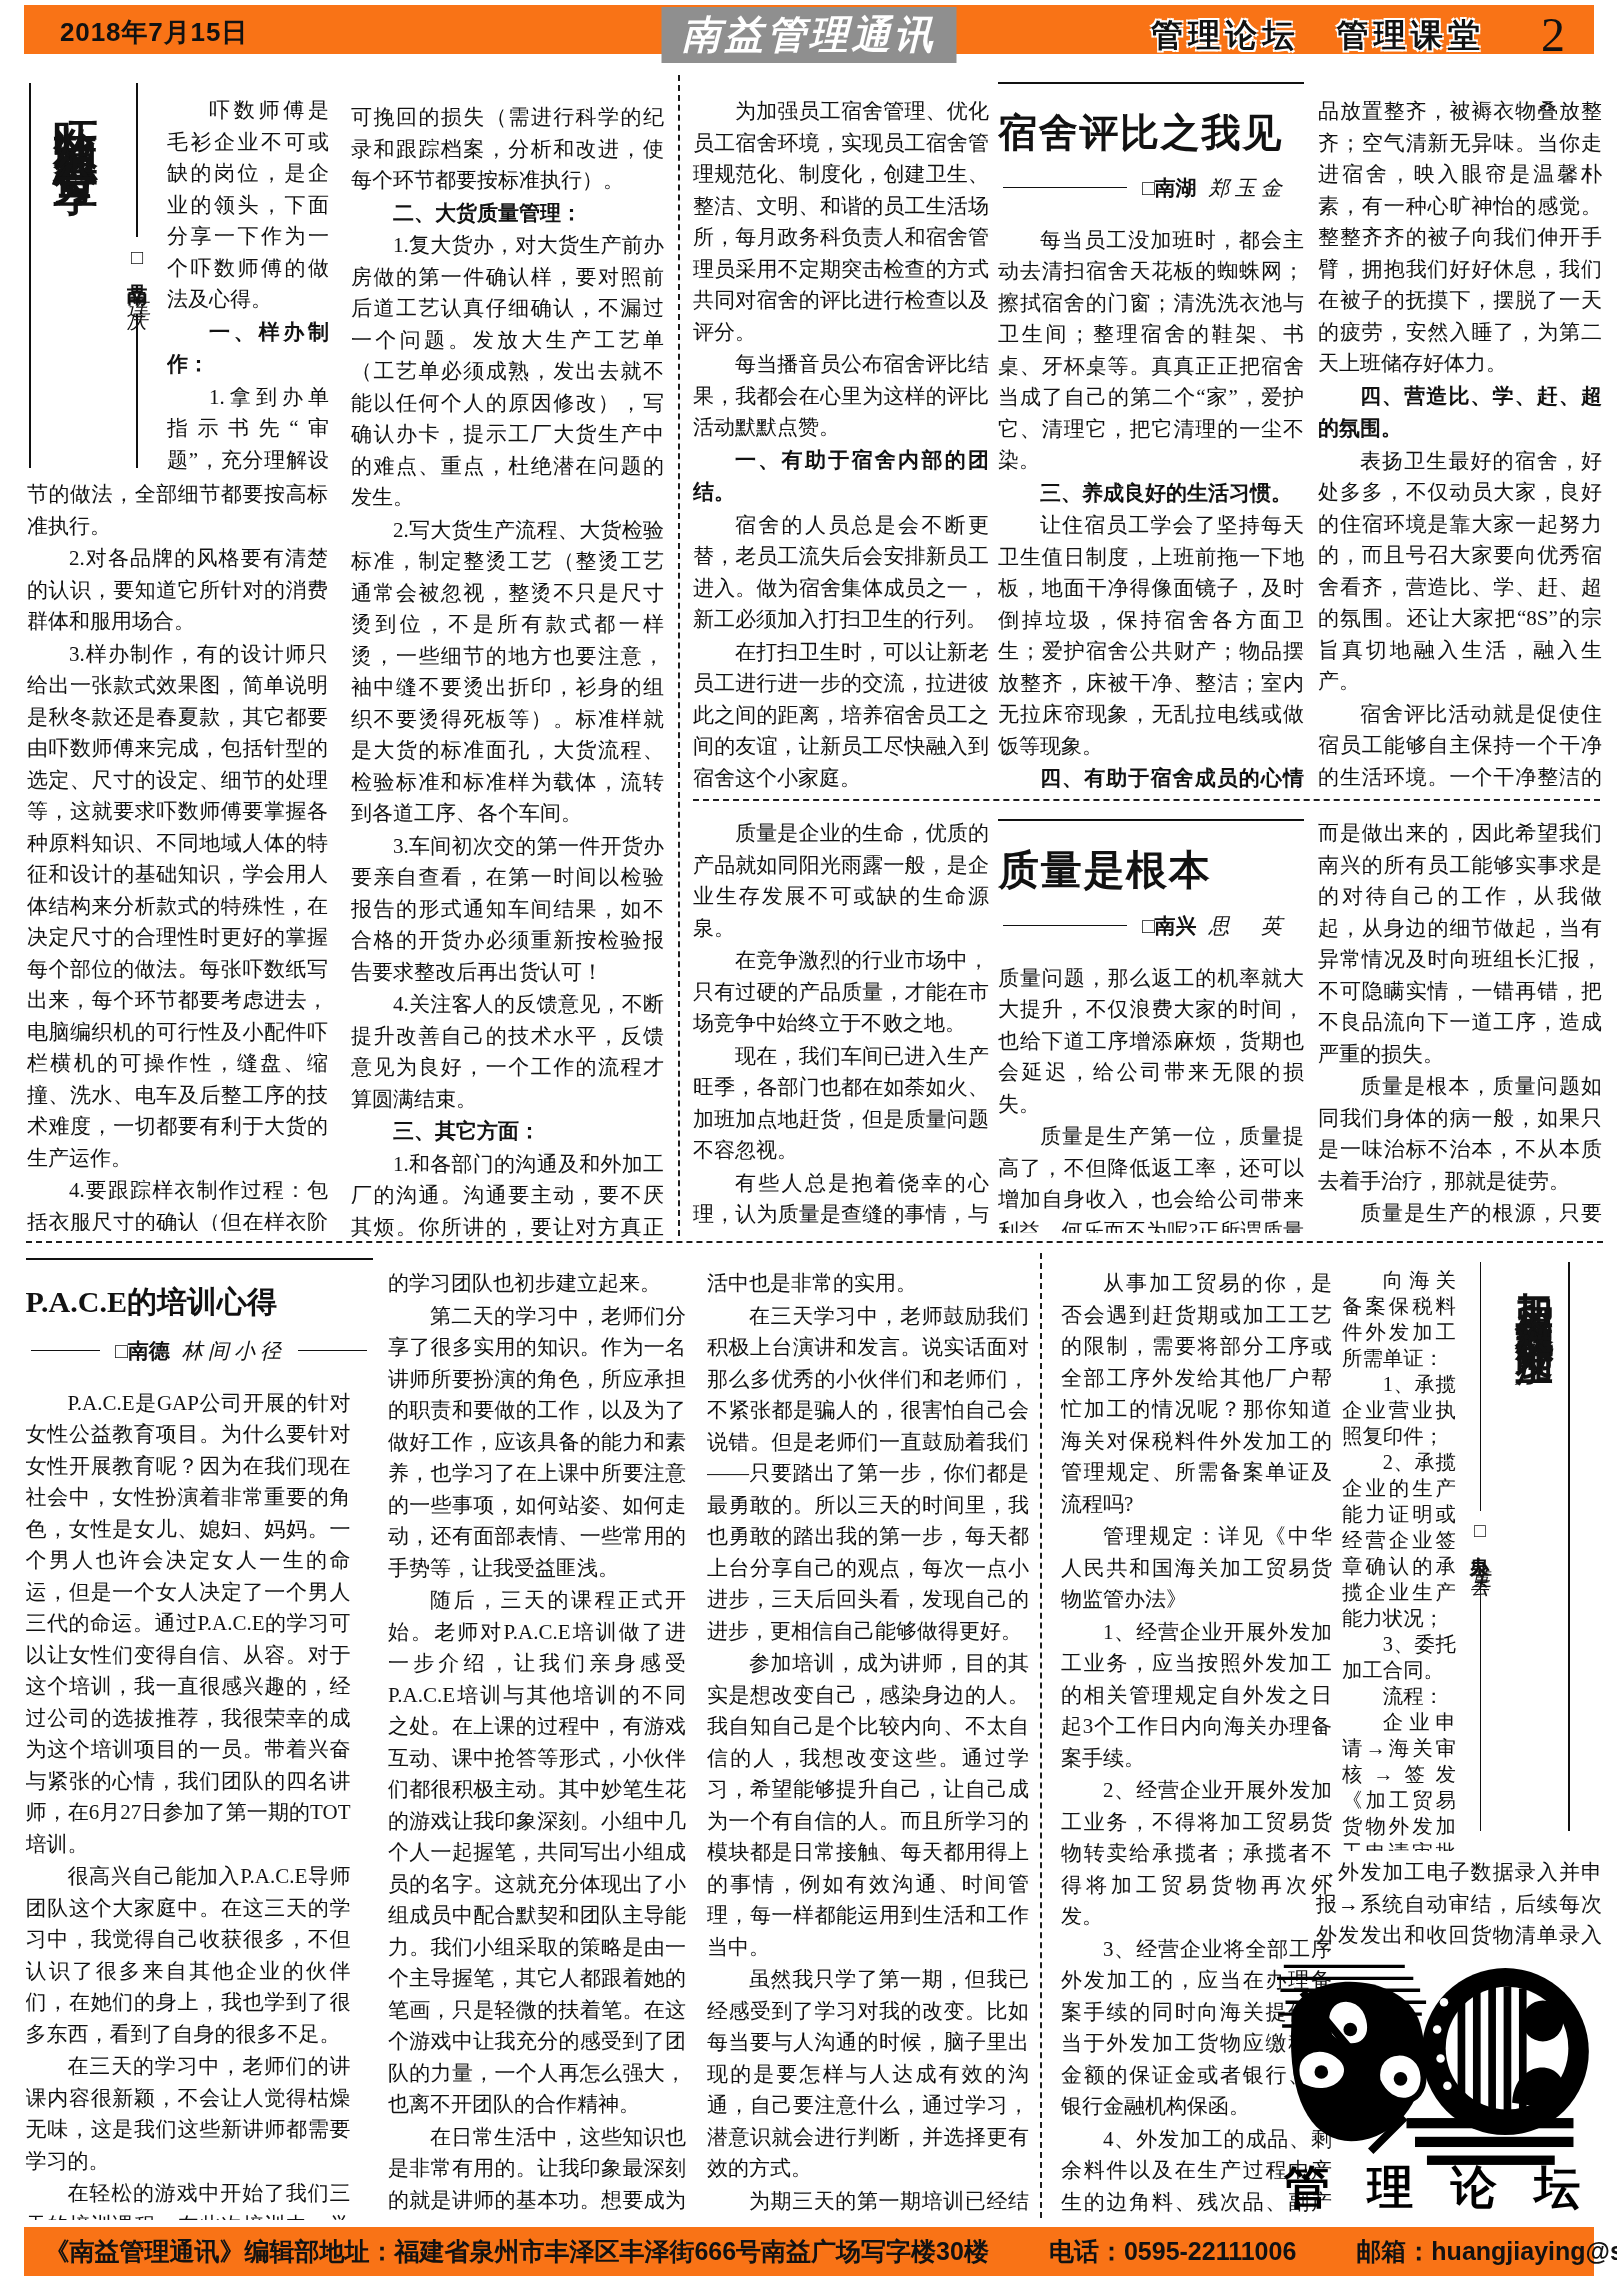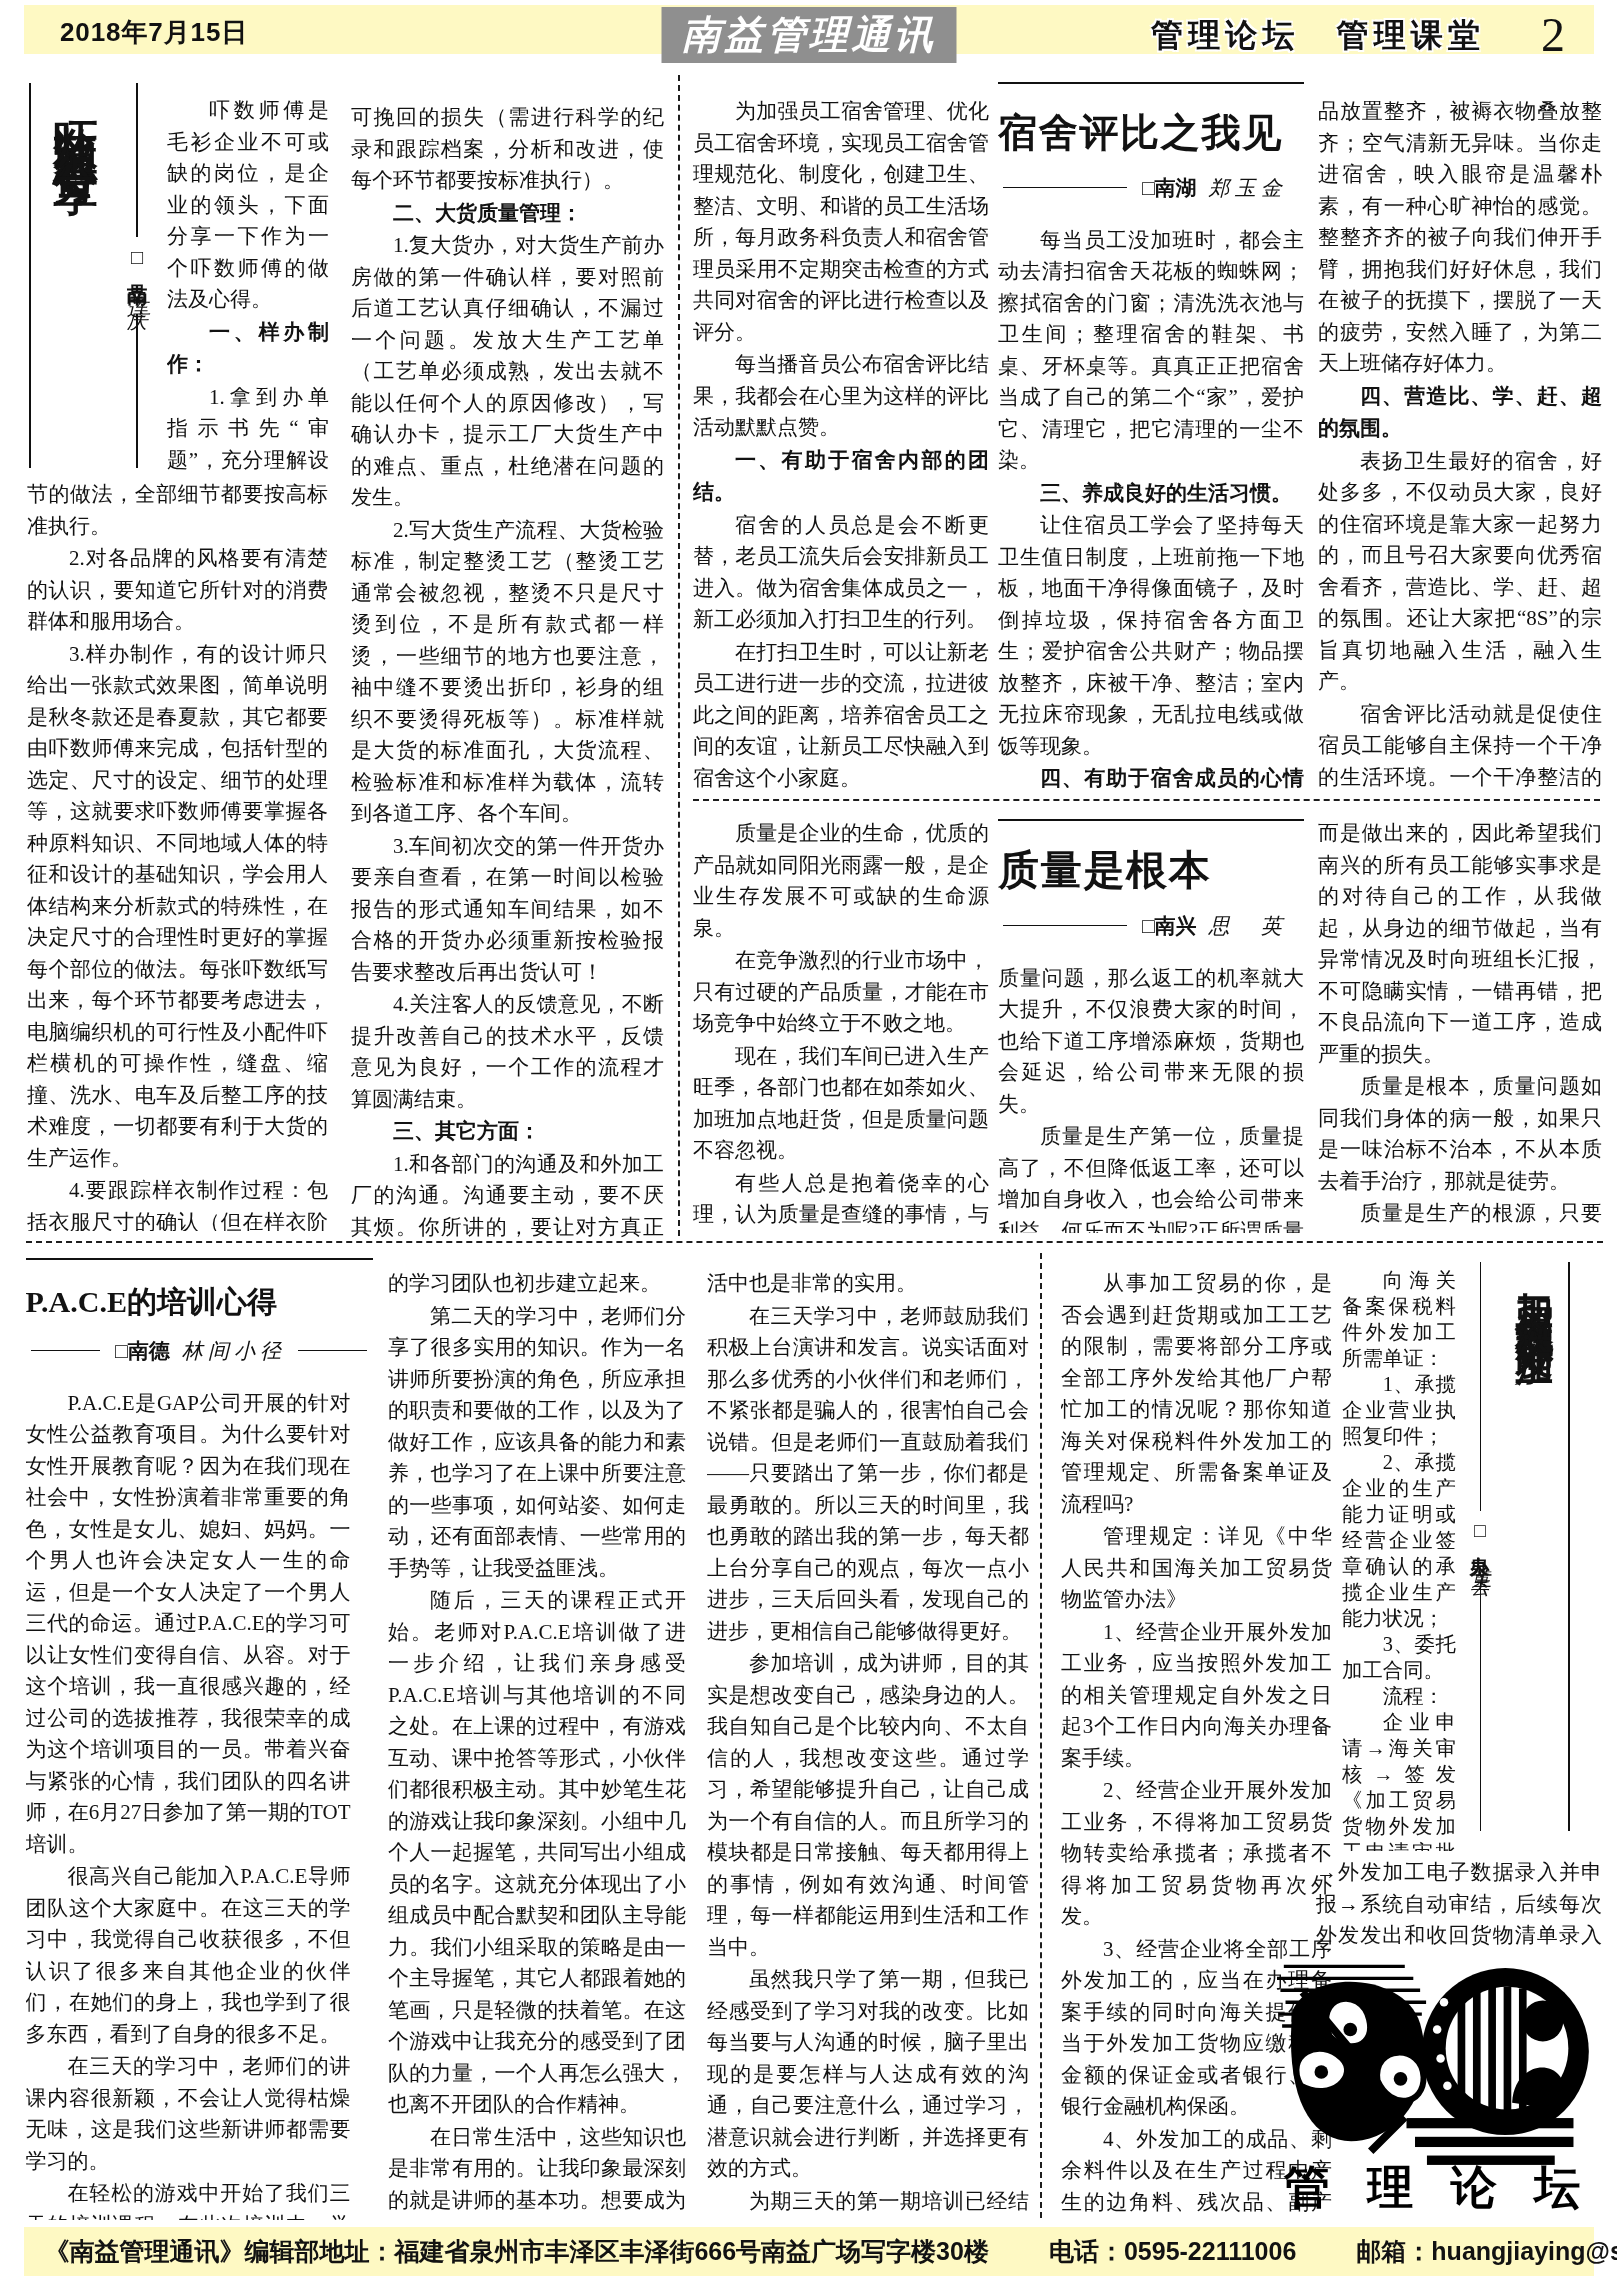--- a/index.html
+++ b/index.html
@@ -1,19 +1,19 @@
 <!DOCTYPE html>
 <html style="font-size:13.6px"><head>
 <meta charset="utf-8">
 <style>
   html,body{margin:0;padding:0;background:#fff;}
   body{width:1617px;height:2284px;position:relative;font-family:"Liberation Serif","DejaVu Serif",serif;color:#121212;overflow:hidden;}
   .abs{position:absolute;}
   
-  .bar{background:#fef9c3;}
+  .bar{background:#f97316;}
   .hdr{left:24px;top:5.1px;width:1570px;height:49px;}
   .date{position:absolute;left:36px;top:10.2px;font-family:"Liberation Sans","DejaVu Sans",sans-serif;font-size:26px;font-weight:600;letter-spacing:0.9px;}
   .masthead{position:absolute;left:50%;transform:translateX(-50%);top:1.7px;width:295px;height:56px;background:#8f8f8f;color:#fff;display:flex;align-items:center;justify-content:center;font-size:39px;font-weight:bold;font-style:italic;letter-spacing:3.4px;}
   .tabs{position:absolute;right:109px;top:8.5px;font-size:32px;font-weight:bold;letter-spacing:5.1px;
         text-shadow:1.7px 1.7px 0 #fff,-1.7px -1.7px 0 #fff,1.7px -1.7px 0 #fff,-1.7px 1.7px 0 #fff;}
   .pgnum{position:absolute;right:29px;top:1.7px;font-size:48px;font-family:"Liberation Serif",serif;}
   .ftr{left:24px;top:2227px;width:1570px;height:49px;display:flex;align-items:center;font-family:"Liberation Sans","DejaVu Sans",sans-serif;font-size:25px;font-weight:600;}
   .ftr span{margin-left:20.4px;white-space:nowrap;}
   
   .col{position:absolute;overflow:hidden;}

